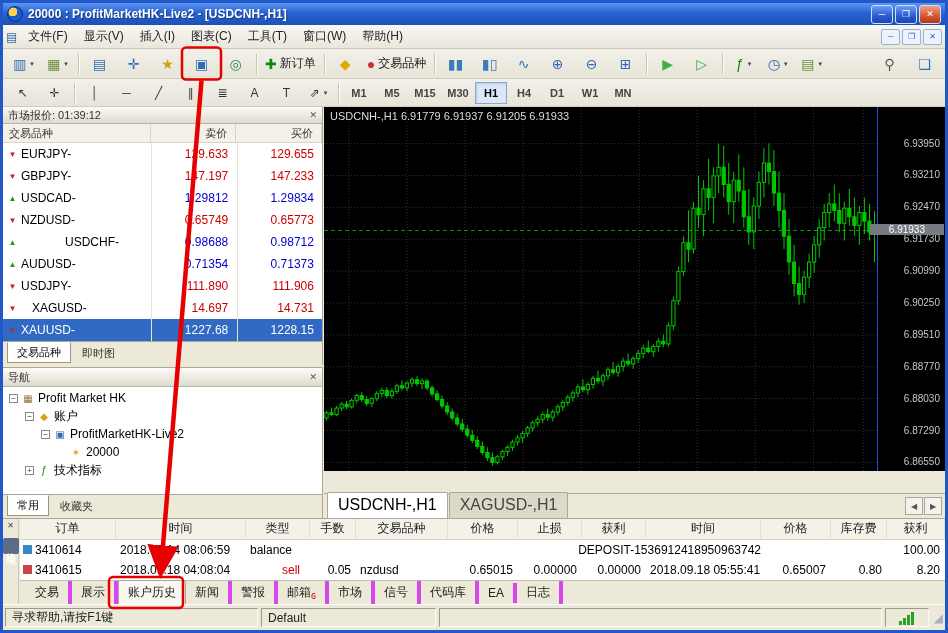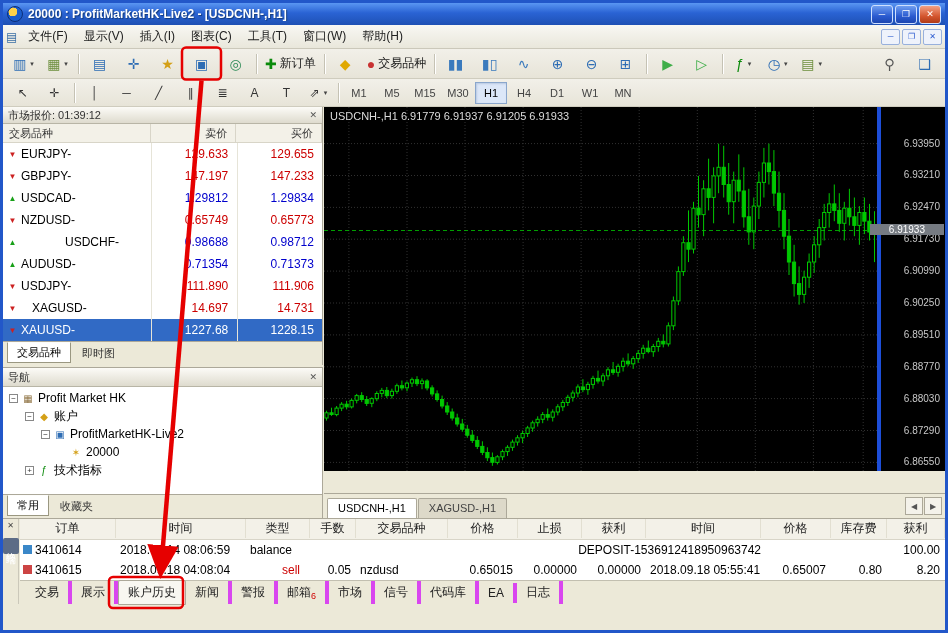--- a/index.html
+++ b/index.html
@@ -36,21 +36,21 @@
     display:flex;align-items:center;padding:0 4px;gap:1px;}
   .tbtn{height:24px;min-width:25px;padding:0 3px;display:flex;align-items:center;justify-content:center;
     gap:3px;border:1px solid transparent;border-radius:2px;font-size:14px;}
   .tbtn2{height:21px;min-width:23px;font-size:12px;}
   .glyph{line-height:1;}
   .tlabel{font-size:12px;color:#1a1a1a;white-space:nowrap;}
   .dd{font-size:7px;color:#444;margin-left:1px;}
   .tsep{width:1px;height:20px;background:#c5c2b4;box-shadow:1px 0 0 #fff;margin:0 3px;flex:none;}
   .rightgrp{margin-left:auto;display:flex;gap:2px;}
   .tf{min-width:24px;height:20px;border:1px solid transparent;display:flex;align-items:center;
-    justify-content:center;font-size:11px;font-weight:normal;color:#444;padding:0 3px;}
+    justify-content:center;font-size:11px;font-weight:bold;color:#444;padding:0 3px;}
   .tf.active{background:#dce7f8;border:1px solid #8aa6cc;box-shadow:inset 1px 1px 2px #b9c9e2;color:#000;}
   
   .panel-title{height:18px;background:linear-gradient(#fcfbf7,#dedbce);border-bottom:1px solid #b8b5a6;
     display:flex;align-items:center;padding:0 5px;font-size:11px;color:#333;}
   .pclose{margin-left:auto;font-size:9px;color:#555;}
   .mw{position:absolute;left:0;top:104px;width:320px;height:258px;background:#fff;
     border-right:1px solid #aca899;box-sizing:border-box;display:flex;flex-direction:column;}
   .mw-head{display:flex;height:18px;background:#f3f1e8;border-bottom:1px solid #d8d5c8;color:#333;
     font-size:11px;align-items:center;flex:none;}
   .mw-head span{box-sizing:border-box;border-right:1px solid #d8d5c8;height:18px;line-height:18px;}
@@ -74,30 +74,30 @@
   .nav-tree{flex:none;height:90px;padding-top:2px;overflow:hidden;}
   .nav-item{height:18px;display:flex;align-items:center;font-size:12px;gap:3px;color:#000;}
   .exp{width:9px;height:9px;border:1px solid #888;background:#fff;font-size:8px;line-height:7px;
     text-align:center;color:#333;flex:none;box-sizing:border-box;}
   .tico{font-size:10px;width:14px;text-align:center;flex:none;}
   
   .chart{position:absolute;left:321px;top:104px;width:621px;height:411px;background:#ece9d8;}
   .plot{position:absolute;left:0;top:0;width:621px;height:364px;background:#000;}
   #candles{position:absolute;left:0;top:0;}
   #ohlc{position:absolute;left:6px;top:3px;color:#dcdcdc;font-size:11px;z-index:2;white-space:nowrap;}
-  .axis{position:absolute;left:553px;top:0;width:68px;height:364px;border-left:4px solid #1d4ed8;
+  .axis{position:absolute;left:553px;top:0;width:68px;height:364px;border-left:1px solid #1d4ed8;
     background:#000;box-sizing:border-box;}
   .axlbl{position:absolute;right:5px;font-size:10px;color:#c8c8c8;}
   .pricebadge{position:absolute;right:1px;background:#767b82;color:#fff;font-size:10px;padding:0 19px;}
   .timeband{position:absolute;left:0;top:364px;width:621px;height:22px;background:#fff;
     border-top:1px solid #9a9a9a;color:#111;font-size:10px;box-sizing:border-box;}
   .timelbl{position:absolute;top:5px;white-space:nowrap;}
   .ctabs{position:absolute;left:0;top:386px;width:621px;height:25px;background:#ece9d8;
     border-top:1px solid #aca899;display:flex;align-items:flex-end;padding:0 3px;gap:1px;box-sizing:border-box;}
-  .ctab{padding:3px 10px 4px;font-size:11px;color:#444;border:1px solid #aca899;border-bottom:none;
+  .ctab{padding:3px 10px 4px;font-size:16px;color:#444;border:1px solid #aca899;border-bottom:none;
     background:#ddd9c9;border-radius:2px 2px 0 0;}
   .ctab.active{background:#fff;color:#000;}
   .cscroll{margin-left:auto;display:flex;gap:1px;margin-bottom:3px;}
   .csbtn{width:16px;height:16px;border:1px solid #aca899;background:#f4f2ea;font-size:8px;display:flex;
     align-items:center;justify-content:center;color:#555;}
   
   .term-topline{position:absolute;left:0;top:515px;width:942px;height:1px;background:#aca899;}
   .term-strip{position:absolute;left:0;top:516px;width:16px;height:85px;background:#ece9d8;
     border-right:1px solid #cbc8ba;box-sizing:border-box;display:flex;flex-direction:column;align-items:center;}
   .strip-x{font-size:8px;color:#444;margin-top:2px;}
@@ -745,20 +745,34 @@
       <span class="term-tab">新闻</span>
       <span class="term-tab">警报</span>
       <span class="term-tab">邮箱<span class="badge">6</span></span>
       <span class="term-tab">市场</span>
       <span class="term-tab">信号</span>
       <span class="term-tab">代码库</span>
       <span class="term-tab">EA</span>
       <span class="term-tab">日志</span>
     </div>
 
+  <div class="status">
+    <span class="scell" style="width:253px">寻求帮助,请按F1键</span>
+    <span class="scell" style="width:175px">Default</span>
+    <span class="scell" style="flex:1"></span>
+    <span class="scell" style="width:44px;justify-content:center">
+      <span class="bars">
+          <i style="height:4px"></i>
+          <i style="height:7px"></i>
+          <i style="height:10px"></i>
+          <i style="height:13px"></i>
+        </span>
+    </span>
+    <span class="grip">◢</span>
+  </div>
 
   <svg id="anno" width="942" height="627">
       <defs>
         <marker id="ah" markerWidth="8" markerHeight="8" refX="5.5" refY="4" orient="auto">
      <path d="M0,0.5 L7.5,4 L0,7.5 z" fill="#e60000"></path>
         </marker>
       </defs>
    <rect x="179" y="44.5" width="39" height="32" fill="none" stroke="#e60000" stroke-width="2.5" rx="4"></rect>
    <rect x="106" y="574" width="74" height="31" fill="none" stroke="#e60000" stroke-width="2.5" rx="4"></rect>
    <line x1="198.5" y1="77.5" x2="157.96" y2="567" stroke="#e60000" stroke-width="4.5" marker-end="url(#ah)"></line>

